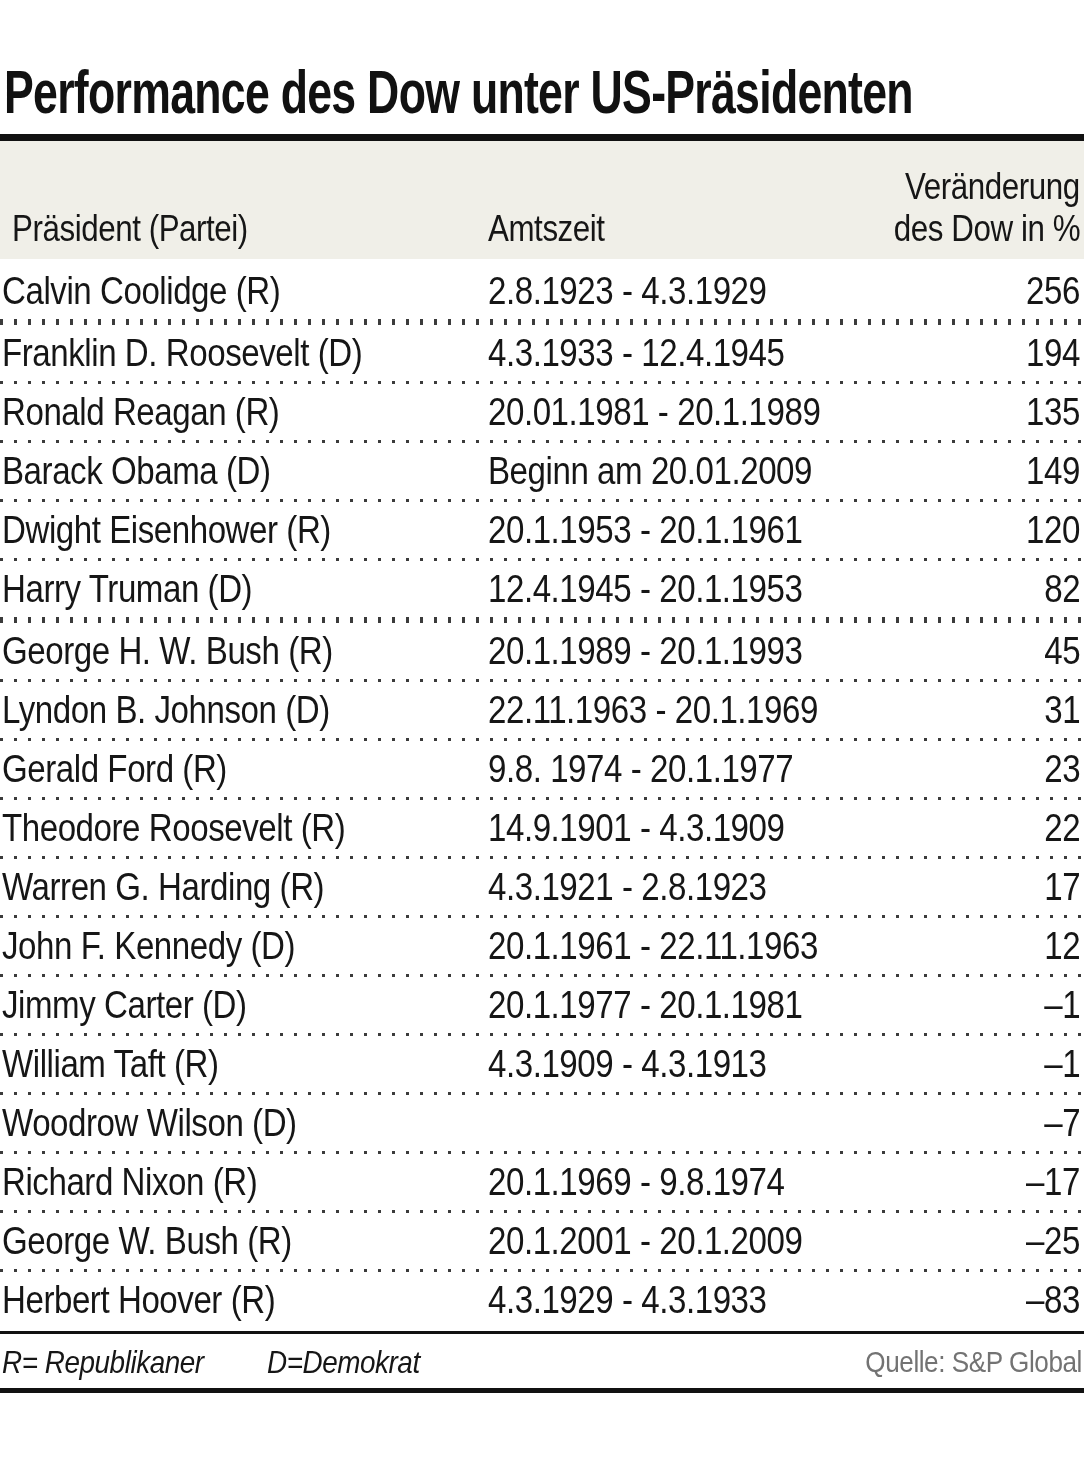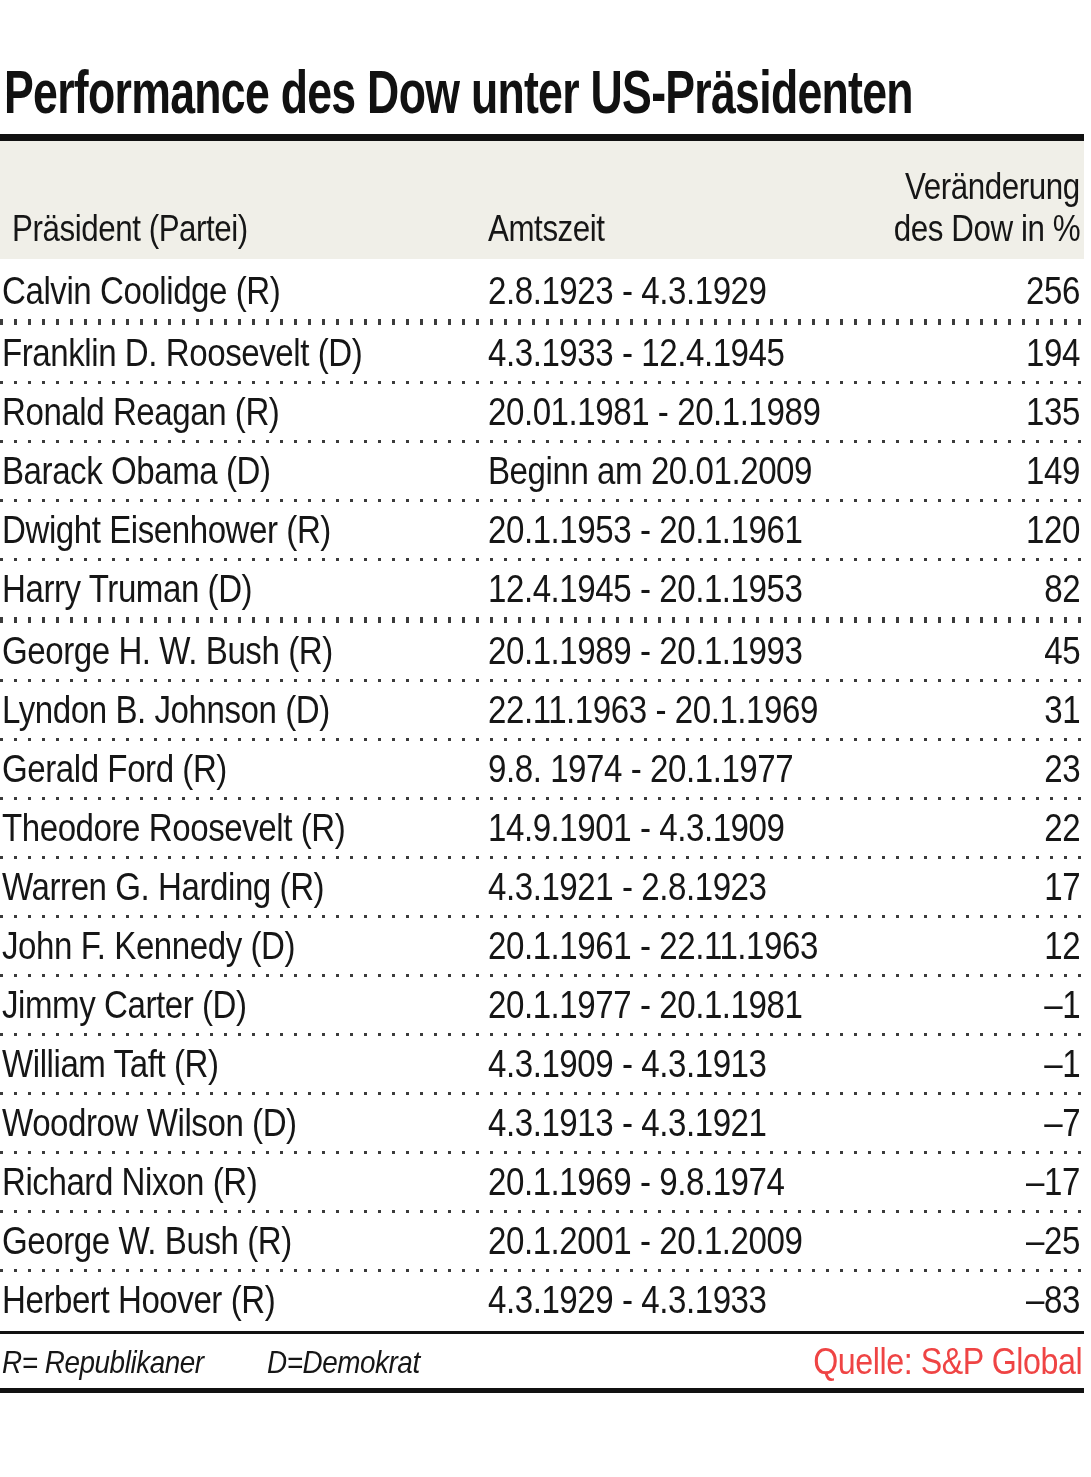--- a/index.html
+++ b/index.html
@@ -49,21 +49,21 @@
     height: 3px; width: 100%;
     background-image: repeating-linear-gradient(to right, #3b3b3b 0 3px, transparent 3px 14px);
   }
 
   .foot-rule-top { height: 3px; background: #111; margin-top: 3px; }
   .footer {
     height: 54px; display: flex; align-items: center; justify-content: space-between;
     padding: 2px 0 0 2px;
   }
   .legend { font-style: italic; font-size: 32px; display: flex; gap: 33px; }
-  .source { font-size: 37px; color: #ef4444; padding-right: 2px; }
+  .source { font-size: 30px; color: #737373; padding-right: 2px; }
   .foot-rule-bottom { height: 5px; background: #111; }
 </style>
 </head>
 <body>
 
 <div class="page">
   <div class="content">
 
     <div class="title-wrap">
       <span class="title-inner">Performance des Dow unter US-Präsidenten</span>
@@ -166,21 +166,20 @@
       </div>
     <div class="sep"></div>
       <div class="row">
         <div class="c1"><span class="cx">William Taft (R)</span></div>
         <div class="c2"><span class="cx">4.3.1909 - 4.3.1913</span></div>
         <div class="c3"><span class="cx cx-r">–1</span></div>
       </div>
     <div class="sep"></div>
       <div class="row">
         <div class="c1"><span class="cx">Woodrow Wilson (D)</span></div>
-        <div class="c2"><span class="cx">4.3.1913 - 4.3.1921</span></div>
         <div class="c3"><span class="cx cx-r">–7</span></div>
       </div>
     <div class="sep"></div>
       <div class="row">
         <div class="c1"><span class="cx">Richard Nixon (R)</span></div>
         <div class="c2"><span class="cx">20.1.1969 - 9.8.1974</span></div>
         <div class="c3"><span class="cx cx-r">–17</span></div>
       </div>
     <div class="sep"></div>
       <div class="row">

